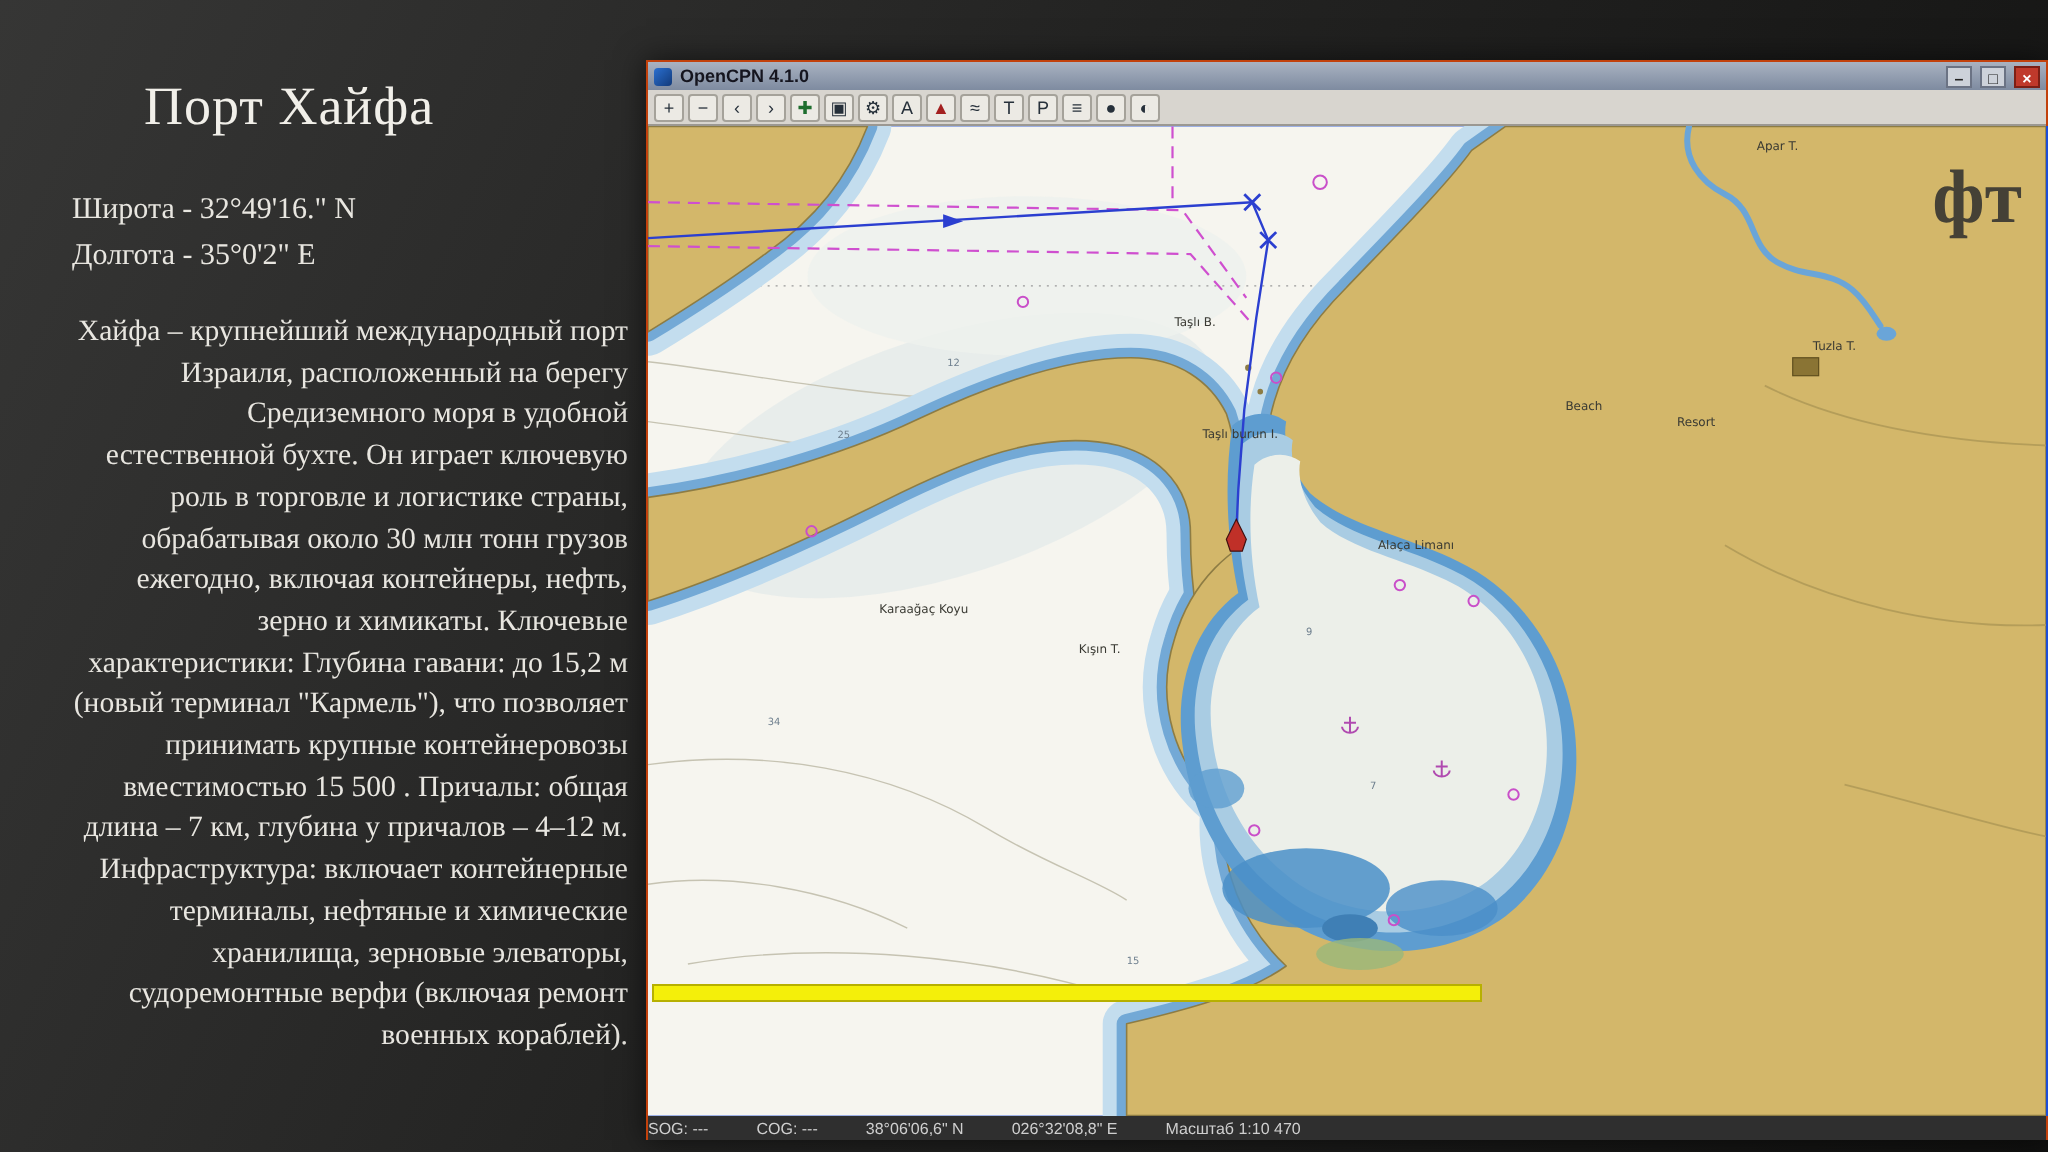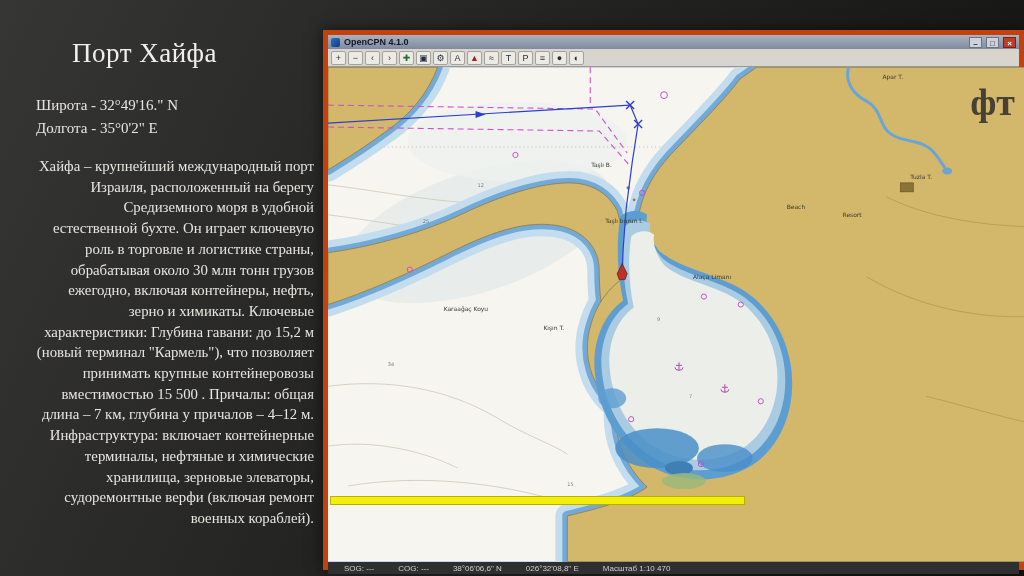--- a/index.html
+++ b/index.html
@@ -9,21 +9,21 @@
     font-family:"Liberation Sans",sans-serif;
   }
   
   .slide-panel{position:absolute;left:0;top:0;width:323px;height:576px;color:#e8e6e0;
     font-family:"Liberation Serif",serif;padding-left:40px;}
   .slide-title{position:absolute;left:72px;top:38px;font-size:27px;letter-spacing:.5px;color:#f1efe9;}
   .slide-coords{position:absolute;left:36px;top:94px;font-size:15px;line-height:1.55;}
   .slide-para{position:absolute;left:36px;top:156px;width:278px;font-size:14.8px;line-height:1.4;text-align:right;}
   
   .app-window{position:absolute;left:323px;top:30px;width:701px;height:540px;
-    border:5px solid #c2410c;box-sizing:border-box;background:#d8d5cf;
+    border:1px solid #c2410c;box-sizing:border-box;background:#d8d5cf;
     box-shadow:0 0 14px rgba(0,0,0,.6);}
   .titlebar{height:14px;display:flex;align-items:center;gap:4px;padding:0 3px;
     background:linear-gradient(#a9b2c1,#7e8ba0);font-size:9px;color:#15151f;font-weight:bold;}
   .app-icon{width:9px;height:9px;border-radius:2px;background:linear-gradient(135deg,#2a6fd0,#123a7a);flex:0 0 auto;}
   .titlebar .spacer{flex:1;}
   .winbtn{width:13px;height:11px;font-size:8px;line-height:11px;text-align:center;
     background:#cdd2da;border:1px solid #6b7384;color:#222;box-sizing:border-box;}
   .winbtn.close{background:#c0392b;color:#fff;border-color:#7d1f15;}
   .toolbar{height:18px;display:flex;align-items:center;gap:2px;padding:1px 3px;
     background:#d8d5cf;border-bottom:1px solid #9b9892;box-sizing:border-box;}
@@ -31,21 +31,21 @@
     background:#eceae4;border:1px solid #a5a29a;box-sizing:border-box;border-radius:2px;}
   .tb.red{color:#a32020;}
   .tb.green{color:#1e6e2e;}
   .map-area{position:relative;width:839px;height:495px;background:#1d4ed8;overflow:hidden;}
   .highlight-bar{position:absolute;left:2px;top:429px;width:415px;height:9px;
     background:#f4ef0a;border:1px solid #b7b000;box-sizing:border-box;z-index:4;}
   .compass-widget{position:absolute;right:6px;top:3px;width:46px;height:15px;z-index:5;
     background:rgba(248,248,246,.9);border:1px solid #8a8a8a;border-radius:3px;
     display:flex;align-items:center;justify-content:center;gap:3px;}
   .statusbar{height:12px;background:#2f2f2f;color:#cfcfcf;font-size:8px;
-    display:flex;align-items:center;gap:24px;padding:0 16px;box-sizing:border-box;}
+    display:flex;align-items:center;gap:24px;padding:0 0;box-sizing:border-box;}
   
   .halo-light{fill:none;stroke:#c3ddee;stroke-width:24;stroke-linejoin:round;}
   .halo-mid{fill:none;stroke:#73a9d6;stroke-width:10;stroke-linejoin:round;}
   .land{fill:#d3b76a;stroke:#8d7c44;stroke-width:.8;stroke-linejoin:round;}
   .snd{fill:#6e7f8e;font-size:5px;font-family:"DejaVu Sans",sans-serif;}
   .plbl{fill:#3a3a33;font-size:6px;font-family:"DejaVu Sans",sans-serif;}
   .wmk{fill:#454136;font-size:38px;font-weight:bold;font-family:"Liberation Serif",serif;}
 </style>
 </head>
 <body>

